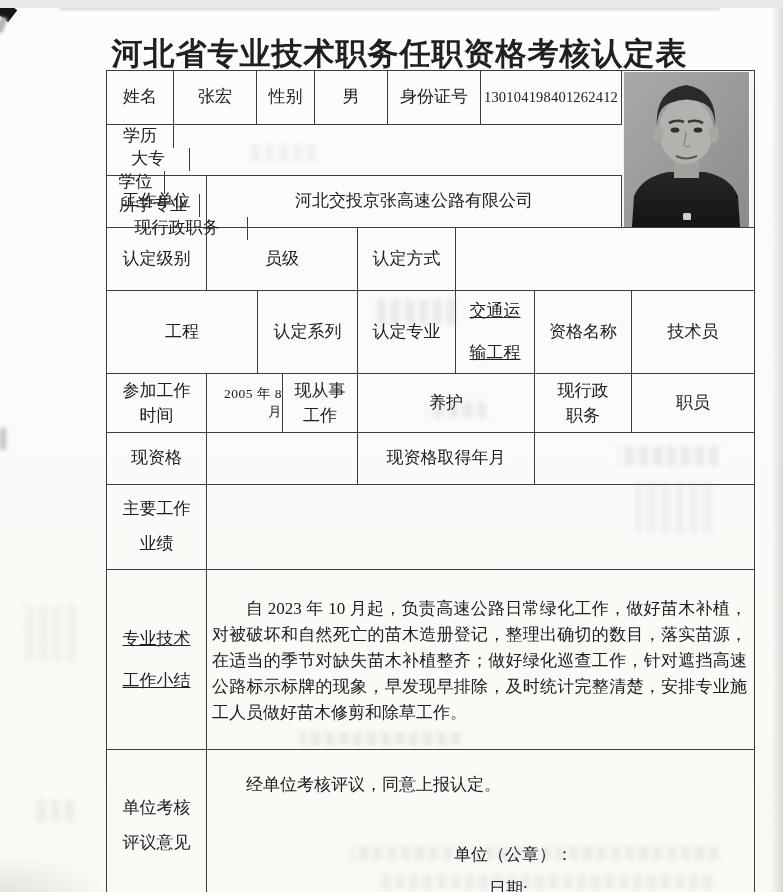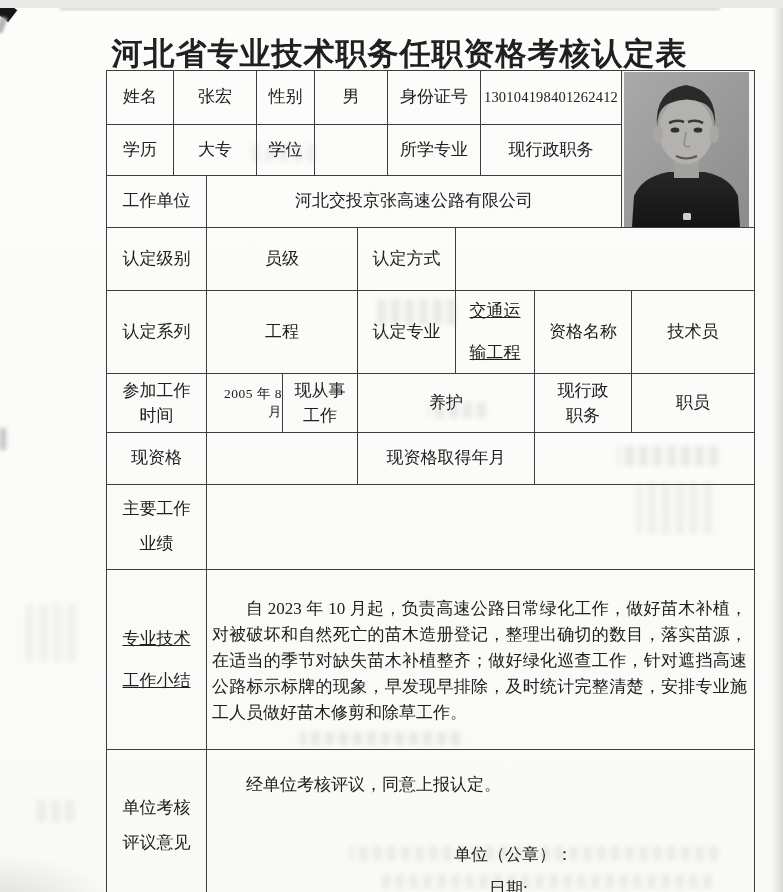--- a/index.html
+++ b/index.html
@@ -29,21 +29,21 @@
   .table{
     position:absolute;left:106px;top:62px;
     width:649px;height:830px;
     border:1px solid var(--line);border-bottom:none;
     box-sizing:border-box;
     background:transparent;
   }
   .row{display:flex;border-bottom:1px solid var(--line);box-sizing:border-box;}
   .row.short{width:515px;}
   .row.grow{border-bottom:none;height:151px;}
-  .h54{height:54px;}.h51{height:51px;}.h52{height:52px;}
+  .h54{height:54px;}.h51{height:51px;flex-direction:column;}.h52{height:52px;}
   .h63{height:63px;}.h83{height:83px;}.h59{height:59px;}
   .h85{height:85px;}.h180{height:180px;}
   .cell{
     display:flex;align-items:center;justify-content:center;
     box-sizing:border-box;
     border-right:1px solid var(--line);
     font-size:17px;line-height:1.35;
     text-align:center;
   }
   .cell.last{border-right:none;}
@@ -170,22 +170,22 @@
       </svg>
     </div>
 
     <div class="row h63">
       <div class="cell cw100">认定级别</div>
       <div class="cell cw151">员级</div>
       <div class="cell cw98">认定方式</div>
     </div>
 
     <div class="row h83">
+      <div class="cell cw151">工程</div>
       <div class="cell cw100">认定系列</div>
-      <div class="cell cw151">工程</div>
       <div class="cell cw98">认定专业</div>
       <div class="cell cw79">
         <span class="w3 lh24">交通运输工程</span>
       </div>
       <div class="cell cw97">资格名称</div>
       <div class="cell cw122 last">技术员</div>
     </div>
 
     <div class="row h59">
       <div class="cell cw100">

